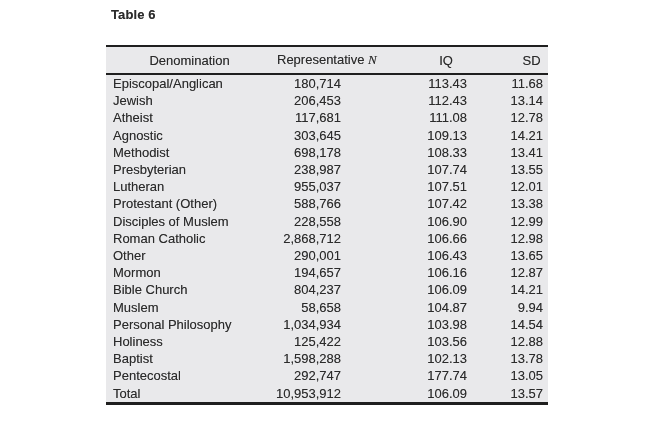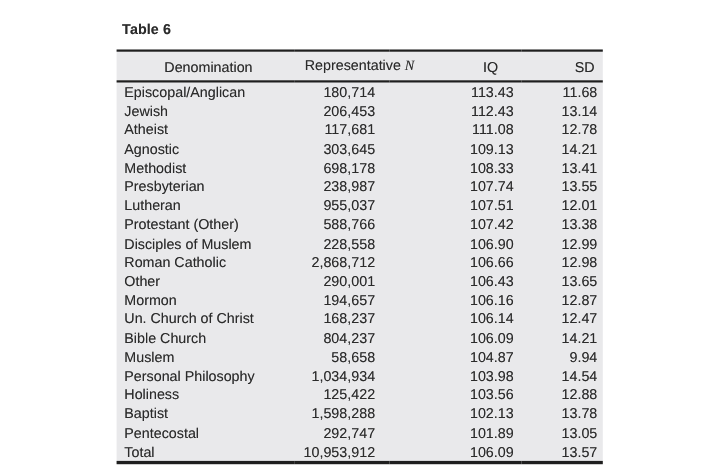--- a/index.html
+++ b/index.html
@@ -24,21 +24,20 @@
     text-shadow: 0 0 0.4px rgba(40,40,40,0.45);
   }
   .table-number {
     position: absolute;
     left: 111px;
     top: 7px;
     font-size: 13px;
     font-weight: 700;
     letter-spacing: 0.1px;
     white-space: nowrap;
-    margin-top: 12px;
   }
   .table-caption {
     position: absolute;
     left: 111px;
     top: 24px;
     font-size: 13px;
     white-space: nowrap;
   }
   .table-caption .math-sym {
     font-family: "Liberation Serif", serif;
@@ -182,26 +181,20 @@
           <td class="c2">106.43</td>
           <td class="c3">13.65</td>
         </tr>
         <tr>
           <td class="c0">Mormon</td>
           <td class="c1">194,657</td>
           <td class="c2">106.16</td>
           <td class="c3">12.87</td>
         </tr>
         <tr>
-          <td class="c0">Un. Church of Christ</td>
-          <td class="c1">168,237</td>
-          <td class="c2">106.14</td>
-          <td class="c3">12.47</td>
-        </tr>
-        <tr>
           <td class="c0">Bible Church</td>
           <td class="c1">804,237</td>
           <td class="c2">106.09</td>
           <td class="c3">14.21</td>
         </tr>
         <tr>
           <td class="c0">Muslem</td>
           <td class="c1">58,658</td>
           <td class="c2">104.87</td>
           <td class="c3">9.94</td>
@@ -220,21 +213,21 @@
         </tr>
         <tr>
           <td class="c0">Baptist</td>
           <td class="c1">1,598,288</td>
           <td class="c2">102.13</td>
           <td class="c3">13.78</td>
         </tr>
         <tr>
           <td class="c0">Pentecostal</td>
           <td class="c1">292,747</td>
-          <td class="c2">101.89</td>
+          <td class="c2">177.74</td>
           <td class="c3">13.05</td>
         </tr>
         <tr>
           <td class="c0">Total</td>
           <td class="c1">10,953,912</td>
           <td class="c2">106.09</td>
           <td class="c3">13.57</td>
         </tr>
       </tbody>
   </table>

